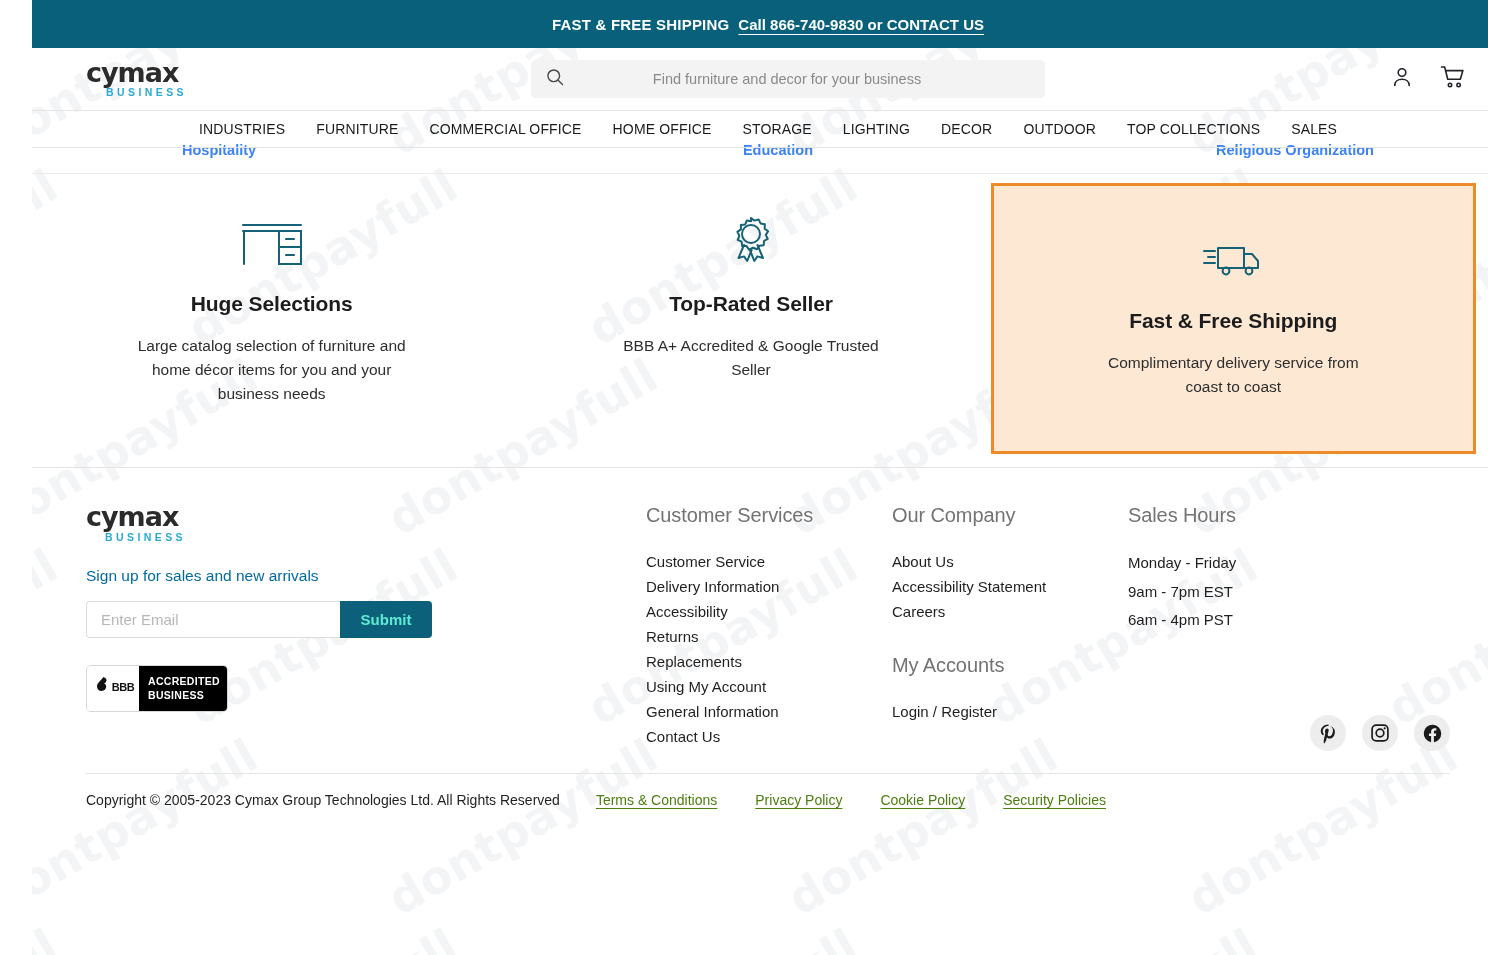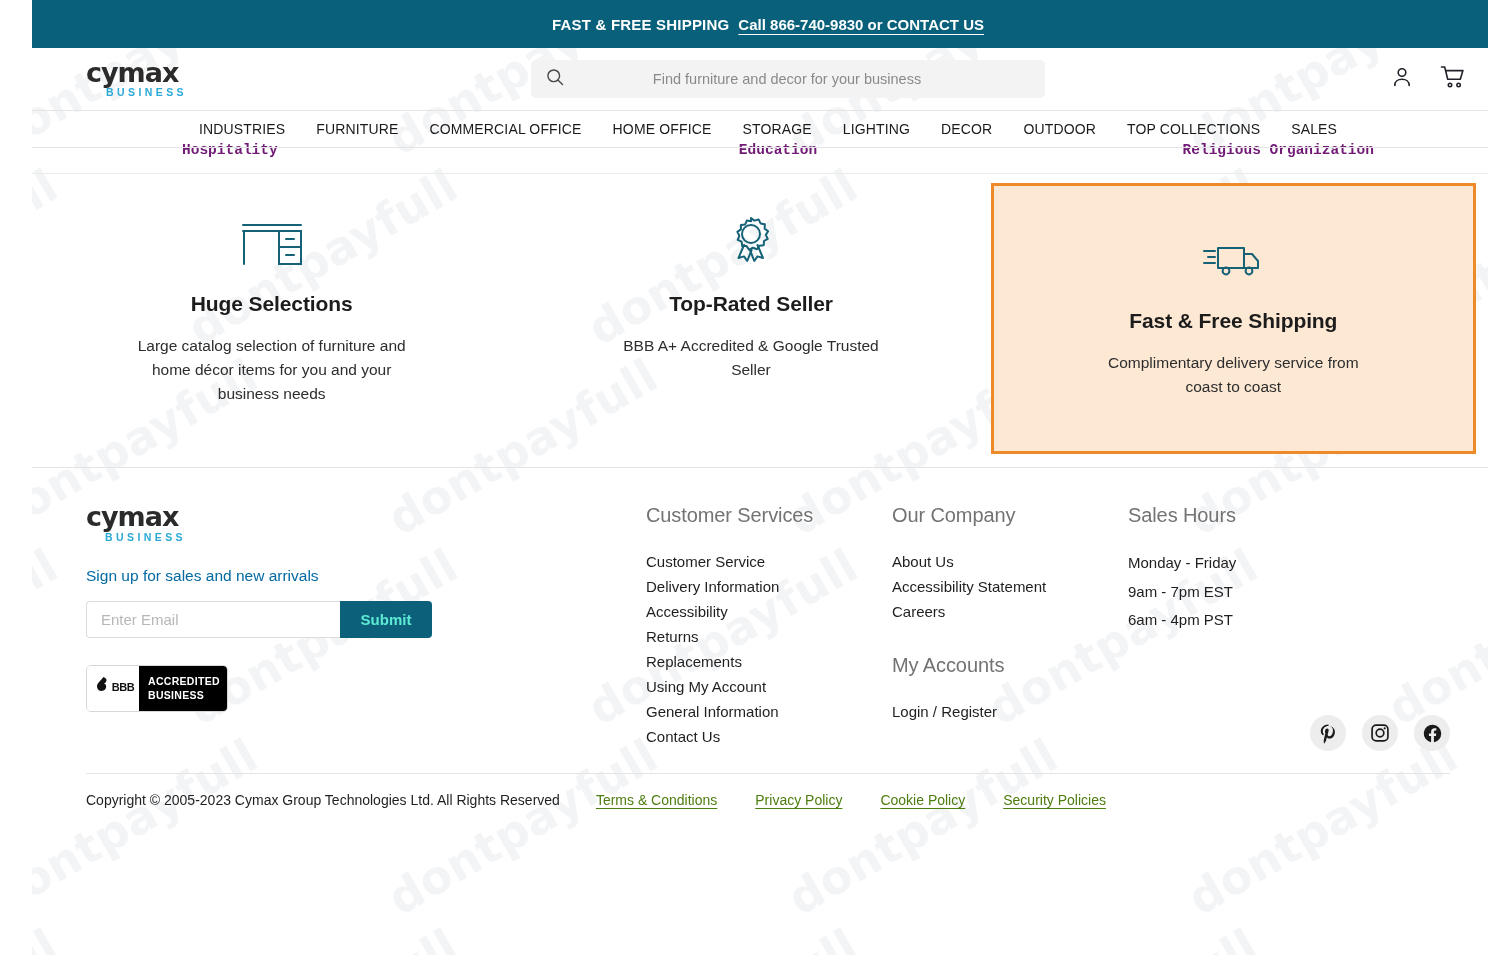--- a/index.html
+++ b/index.html
@@ -153,23 +153,22 @@
     position: absolute;
     top: -6px;
     left: 0; right: 0;
     display: flex;
     padding: 0 130px 0 150px;
   }
   .cut-col {
     flex: 1;
     font-size: 14.5px;
     font-weight: 700;
-    color: #701a75;
-    cursor: pointer;
-    font-family: Liberation Mono, monospace;
+    color: #3b82f6;
+    cursor: pointer;
   }
   .cut-col.c2 { text-align: center; }
   .cut-col.c3 { text-align: right; }
 
   
   .features {
     display: flex;
     padding: 40px 0 44px;
     position: relative;
     z-index: 45;

